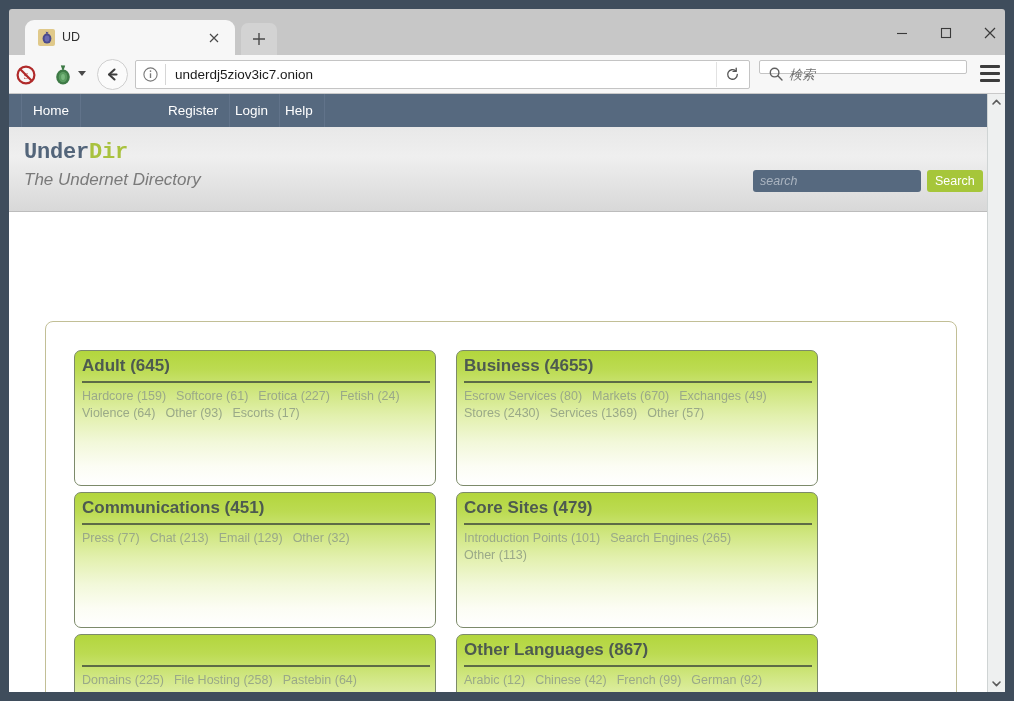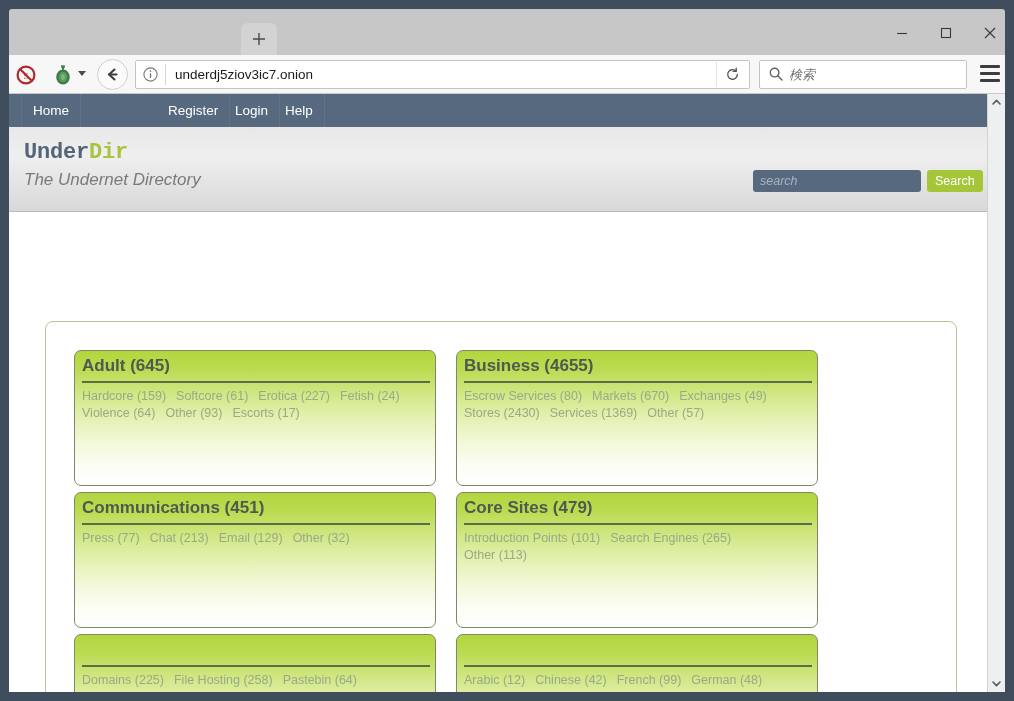--- a/index.html
+++ b/index.html
@@ -143,21 +143,21 @@
   #reload-button {
     position: absolute; right: 1px; top: 1px;
     width: 32px; height: 25px;
     display: flex; align-items: center; justify-content: center;
     border-left: 1px solid #e2e2e2;
     cursor: pointer;
   }
   #browser-search {
     position: absolute;
     left: 750px; top: 5px;
-    width: 208px; height: 29px;
+    width: 208px; height: 14px;
     background: #ffffff;
     border: 1px solid #c4c4c4;
     border-radius: 2px;
   }
   #bs-icon {
     position: absolute; left: 8px; top: 5px;
     width: 16px; height: 16px;
   }
   #bs-placeholder {
     position: absolute; left: 29px; top: 4px;
@@ -355,20 +355,35 @@
     border-radius: 2px;
   }
 </style>
 </head>
 <body>
 
 <div id="window">
 
   <div id="tabstrip">
 
+    <div id="tab-active">
+      <div id="tab-favicon">
+        <svg width="14" height="14" viewBox="0 0 14 14">
+          <ellipse cx="7" cy="7.6" rx="4.4" ry="5" fill="#4a4a8c"></ellipse>
+          <ellipse cx="7" cy="7.6" rx="2.4" ry="3.2" fill="#6a6ab0"></ellipse>
+          <path d="M7 2.8 L6.2 0.8 M7 2.8 L8 0.9" stroke="#4a4a8c" stroke-width="1" fill="none"></path>
+        </svg>
+      </div>
+      <div id="tab-title">UD</div>
+      <div id="tab-close">
+        <svg width="18" height="18" viewBox="0 0 18 18">
+          <path d="M5 5 L13 13 M13 5 L5 13" stroke="#4a4a4a" stroke-width="1.2" fill="none"></path>
+        </svg>
+      </div>
+    </div>
 
     <div id="tab-new">
       <svg width="16" height="16" viewBox="0 0 16 16">
         <path d="M8 2 L8 14 M2 8 L14 8" stroke="#4a4a4a" stroke-width="1.4" fill="none"></path>
       </svg>
     </div>
 
     <div class="wctl" id="wc-min">
       <svg width="14" height="14" viewBox="0 0 14 14">
         <path d="M2 7.5 L12 7.5" stroke="#3a3a3a" stroke-width="1.1"></path>
@@ -504,23 +519,24 @@
           </div>
 
           <div class="cat-box" style="left:0; top:284px">
             <div class="cat-rule"></div>
             <div class="cat-subs">
               <span class="cat-sub">Domains (225)</span><span class="cat-sub">File Hosting (258)</span><span class="cat-sub">Pastebin (64)</span><span class="cat-sub">Proxies (20)</span><span class="cat-sub">Web Hosting (122)</span><span class="cat-sub">Other (35)</span>
             </div>
           </div>
 
           <div class="cat-box" style="left:382px; top:284px">
+            <div class="cat-title">Other Languages (867)</div>
             <div class="cat-rule"></div>
             <div class="cat-subs">
-              <span class="cat-sub">Arabic (12)</span><span class="cat-sub">Chinese (42)</span><span class="cat-sub">French (99)</span><span class="cat-sub">German (48)</span><span class="cat-sub">Italian (32)</span><span class="cat-sub">Japanese (40)</span><span class="cat-sub">Polish (21)</span><span class="cat-sub">Portuguese (72)</span>
+              <span class="cat-sub">Arabic (12)</span><span class="cat-sub">Chinese (42)</span><span class="cat-sub">French (99)</span><span class="cat-sub">German (92)</span><span class="cat-sub">Italian (32)</span><span class="cat-sub">Japanese (40)</span><span class="cat-sub">Polish (21)</span><span class="cat-sub">Portuguese (72)</span>
             </div>
           </div>
 
         </div>
       </div>
     </div>
 
     <div id="scrollbar">
       <div class="sb-arrow" id="sb-up">
         <svg width="11" height="11" viewBox="0 0 11 11">

